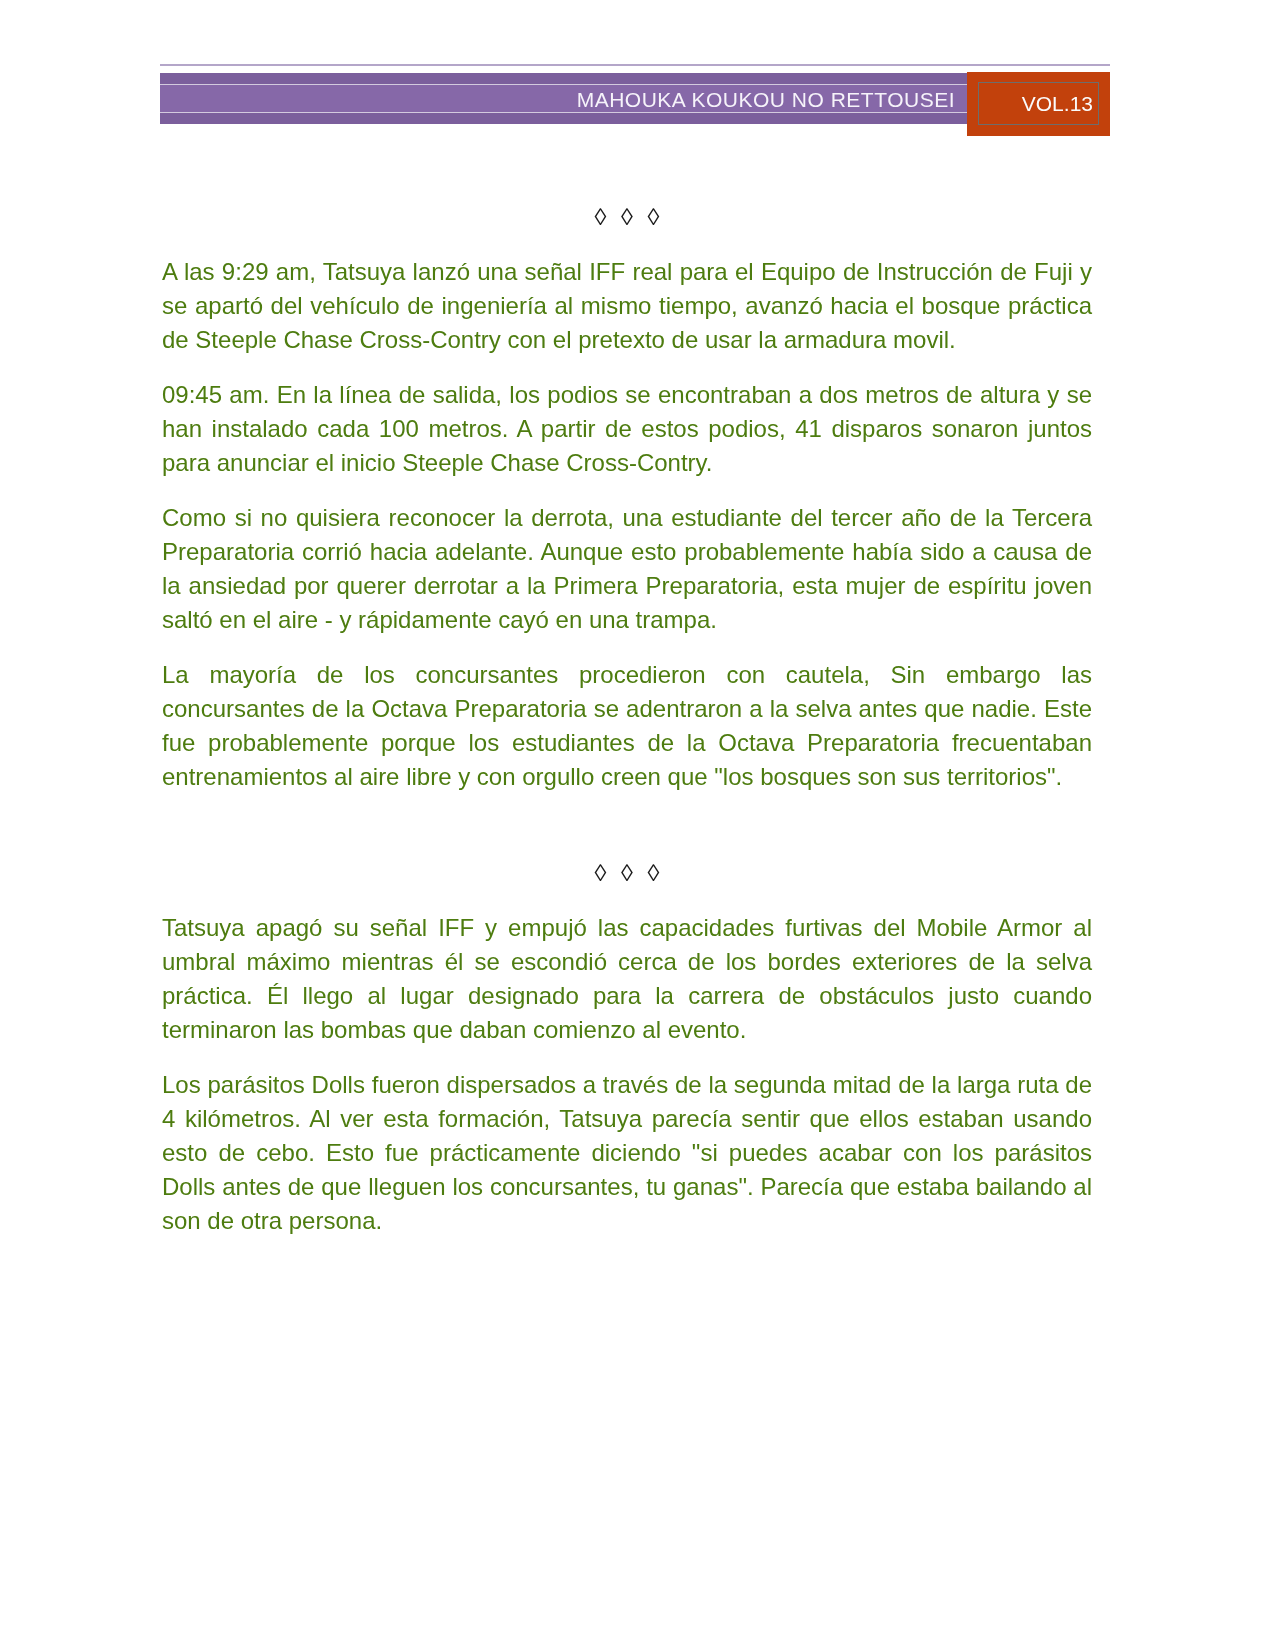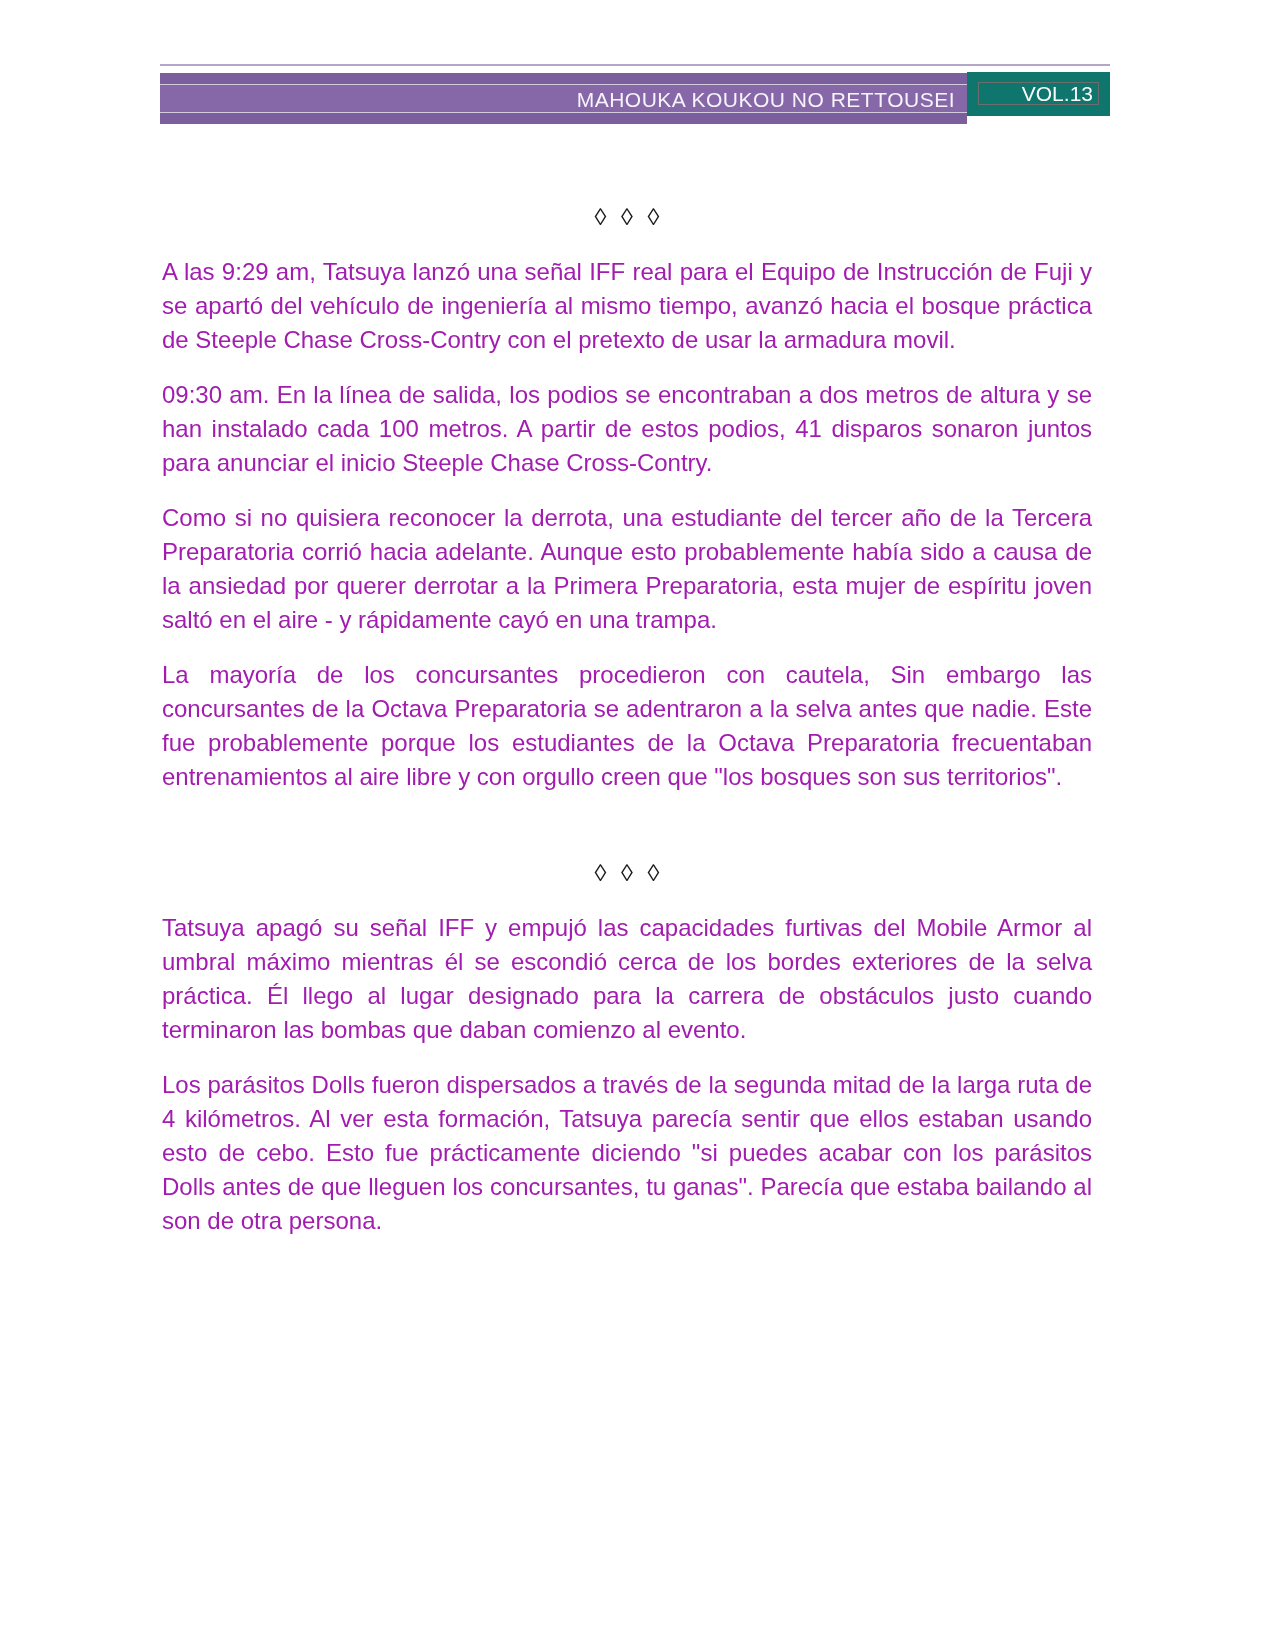--- a/index.html
+++ b/index.html
@@ -53,24 +53,24 @@
     color: #f6f3fa;
     font-size: 21px;
     letter-spacing: 0.5px;
     white-space: nowrap;
     line-height: 1;
     padding-top: 1px;
     margin-left: 40px;
   }
   .header-black {
     width: 143px;
-    background: #0f766e;
+    background: #c2410c;
     position: relative;
     margin-top: -1px;
-    height: 44px;
+    height: 64px;
   }
   .volume-inner {
     position: absolute;
     left: 11px;
     right: 11px;
     top: 10px;
     bottom: 11px;
     border: 1px solid #6d6d6d;
     display: flex;
     align-items: center;
@@ -99,21 +99,21 @@
     white-space: pre;
     word-spacing: 8px;
   }
   .separator.first { margin-top: 200px; margin-bottom: 21px; }
   .separator.second { margin-top: 62px; margin-bottom: 21px; }
   .content p {
     font-size: 24px;
     line-height: 34px;
     text-align: justify;
     margin-bottom: 21px;
-    color: #a21caf;
+    color: #4d7c0f;
   }
 </style>
 </head>
 <body>
 
 <div class="page">
 
   <div class="header-topline"></div>
 
   <div class="header-bar">
@@ -126,21 +126,21 @@
       </div>
     </div>
   </div>
 
   <div class="content">
 
     <div class="separator first">◊ ◊ ◊</div>
 
     <p>A las 9:29 am, Tatsuya lanzó una señal IFF real para el Equipo de Instrucción de Fuji y se apartó del vehículo de ingeniería al mismo tiempo, avanzó hacia el bosque práctica de Steeple Chase Cross-Contry con el pretexto de usar la armadura movil.</p>
 
-    <p>09:30 am. En la línea de salida, los podios se encontraban a dos metros de altura y se han instalado cada 100 metros. A partir de estos podios, 41 disparos sonaron juntos para anunciar el inicio Steeple Chase Cross-Contry.</p>
+    <p>09:45 am. En la línea de salida, los podios se encontraban a dos metros de altura y se han instalado cada 100 metros. A partir de estos podios, 41 disparos sonaron juntos para anunciar el inicio Steeple Chase Cross-Contry.</p>
 
     <p>Como si no quisiera reconocer la derrota, una estudiante del tercer año de la Tercera Preparatoria corrió hacia adelante. Aunque esto probablemente había sido a causa de la ansiedad por querer derrotar a la Primera Preparatoria, esta mujer de espíritu joven saltó en el aire - y rápidamente cayó en una trampa.</p>
 
     <p>La mayoría de los concursantes procedieron con cautela, Sin embargo las concursantes de la Octava Preparatoria se adentraron a la selva antes que nadie. Este fue probablemente porque los estudiantes de la Octava Preparatoria frecuentaban entrenamientos al aire libre y con orgullo creen que "los bosques son sus territorios".</p>
 
     <div class="separator second">◊ ◊ ◊</div>
 
     <p>Tatsuya apagó su señal IFF y empujó las capacidades furtivas del Mobile Armor al umbral máximo mientras él se escondió cerca de los bordes exteriores de la selva práctica. Él llego al lugar designado para la carrera de obstáculos justo cuando terminaron las bombas que daban comienzo al evento.</p>
 
     <p>Los parásitos Dolls fueron dispersados a través de la segunda mitad de la larga ruta de 4 kilómetros. Al ver esta formación, Tatsuya parecía sentir que ellos estaban usando esto de cebo. Esto fue prácticamente diciendo "si puedes acabar con los parásitos Dolls antes de que lleguen los concursantes, tu ganas". Parecía que estaba bailando al son de otra persona.</p>

